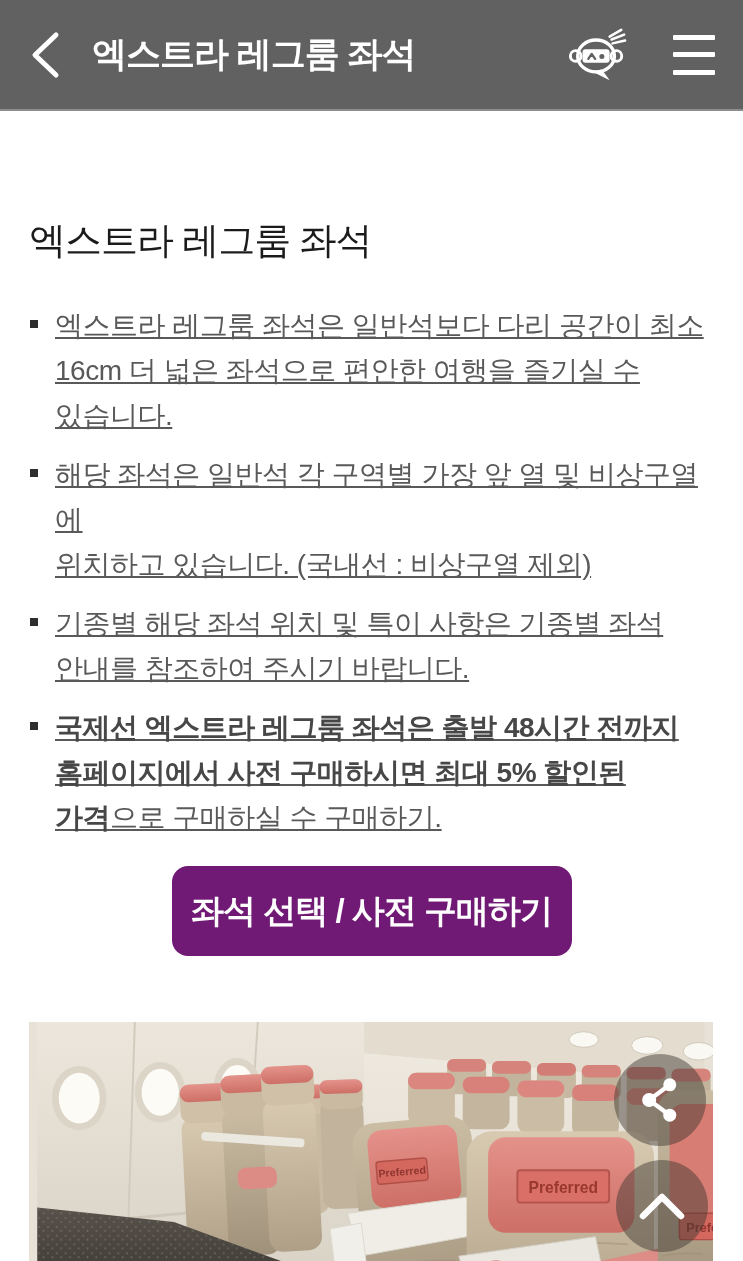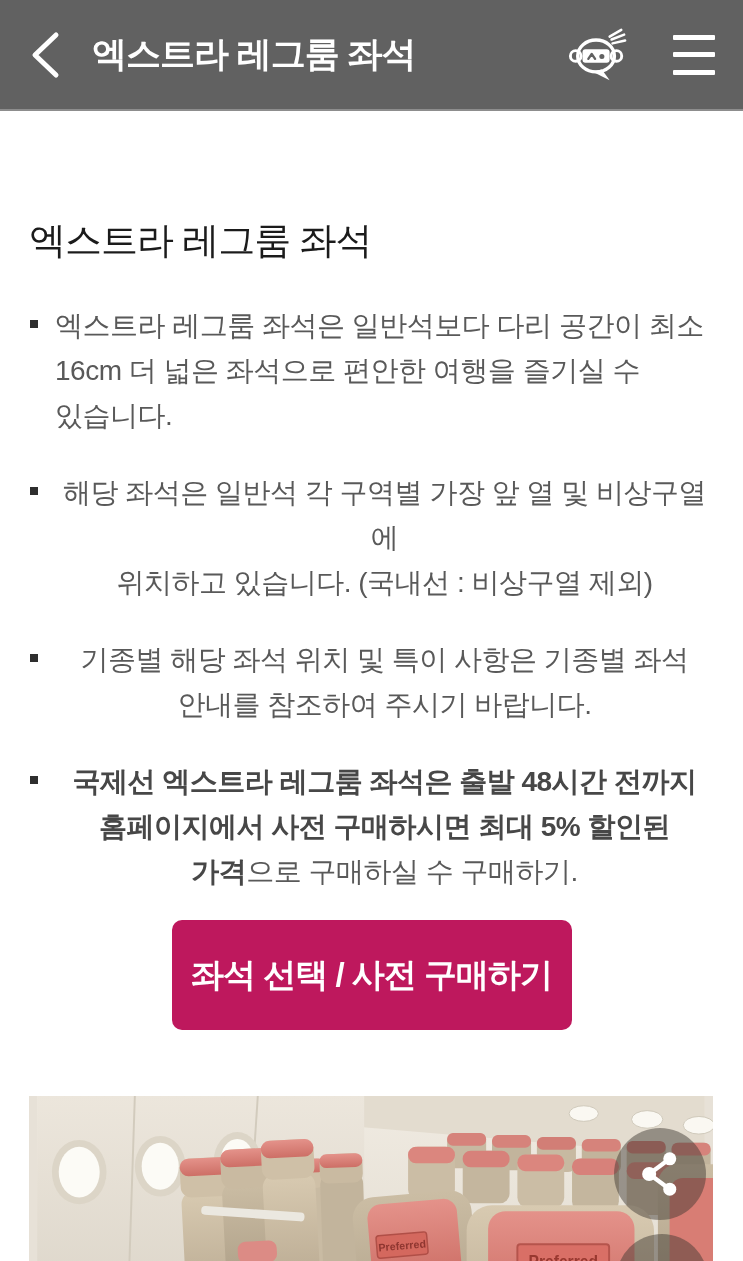--- a/index.html
+++ b/index.html
@@ -24,32 +24,32 @@
   .menu-btn span{display:block;height:5px;background:#ffffff;border-radius:1px;}
   
   .content{padding:0 29px;}
   .page-heading{
     margin:104px 0 0;font-size:37px;line-height:52px;font-weight:500;
     color:#1b1b1b;letter-spacing:-1px;
   }
   .bullets{list-style:none;margin:36px 0 0;padding:0;}
   .bullet{
     position:relative;padding-left:26px;font-size:28px;line-height:45px;
-    color:#595959;letter-spacing:-0.5px;white-space:pre-line;
-  }
-  .bullet + .bullet{margin-top:32px;text-align:center;}
+    color:#595959;letter-spacing:-0.5px;white-space:pre-line;text-decoration:underline;
+  }
+  .bullet + .bullet{margin-top:14px;}
   .bullet::before{
     content:"";position:absolute;left:1px;top:17px;width:8px;height:8px;background:#2e2e2e;
   }
   .bullet .em{font-weight:700;color:#474747;}
   
   .cta-wrap{margin-top:26px;text-align:center;}
   .cta-button{
-    display:inline-block;width:400px;height:110px;border:none;border-radius:10px;
-    background:#be185d;color:#ffffff;font-size:33px;font-weight:700;letter-spacing:-1px;
+    display:inline-block;width:400px;height:90px;border:none;border-radius:16px;
+    background:#701a75;color:#ffffff;font-size:33px;font-weight:700;letter-spacing:-1px;
     font-family:inherit;cursor:pointer;
   }
   
   .photo{
     position:relative;margin-top:66px;width:684px;height:283px;overflow:hidden;background:#e7e1d7;
   }
   .photo svg.scene{display:block;}
   .float-btn{
     position:absolute;width:92px;height:92px;border-radius:50%;
     background:rgba(62,56,50,0.48);display:flex;align-items:center;justify-content:center;cursor:pointer;

